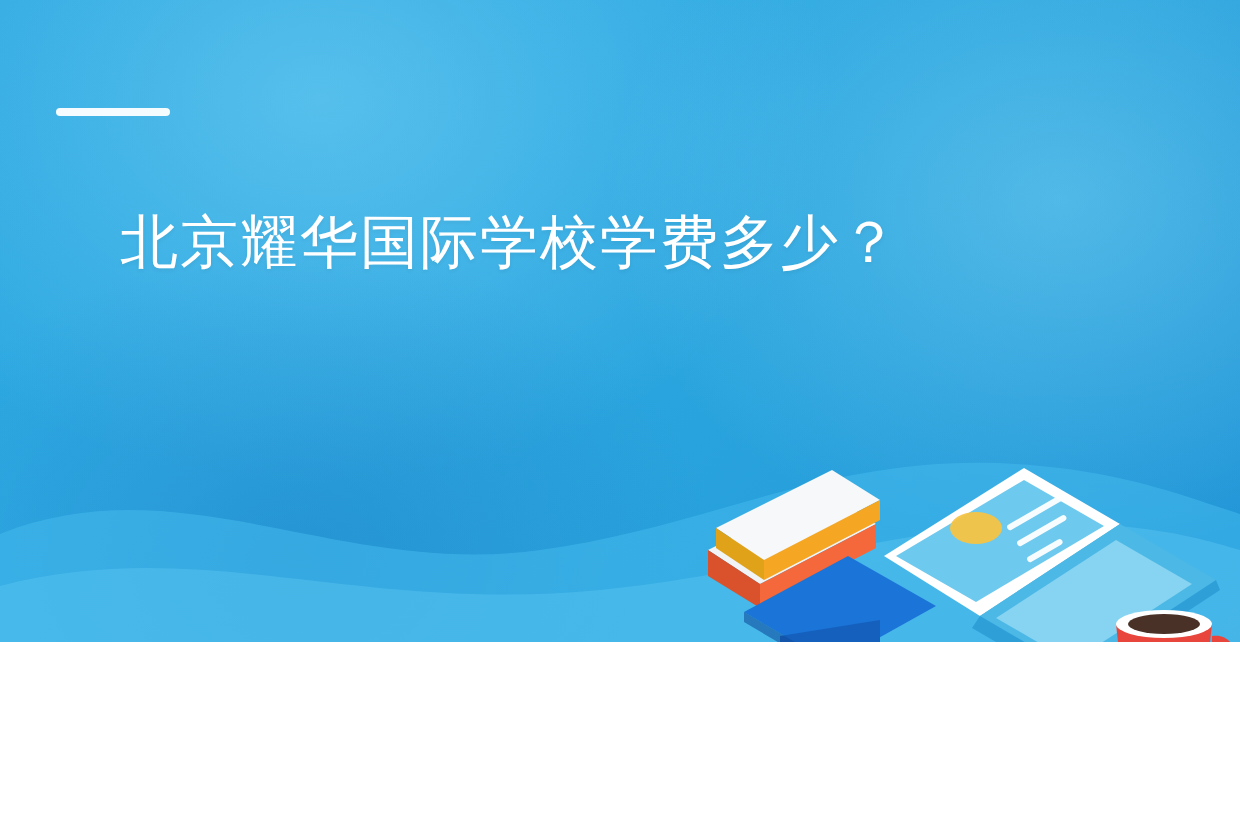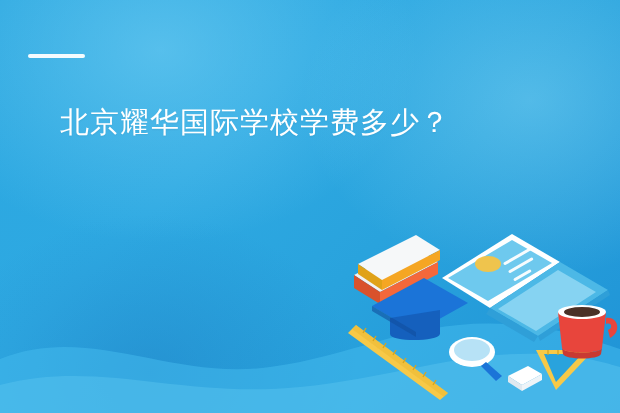--- a/index.html
+++ b/index.html
@@ -3,21 +3,21 @@
 <meta charset="utf-8">
 <style>
   html, body {
     margin: 0;
     padding: 0;
     background: #ffffff;
   }
   .banner {
     position: relative;
     width: 620px;
-    height: 413px;
+    height: 321px;
     overflow: hidden;
     background: linear-gradient(135deg, #2ba7e0 0%, #2ea9e2 35%, #29a3dd 60%, #1f93d6 100%);
     font-family: Liberation Sans, sans-serif;
   }
   
   .glow-a {
     position: absolute;
     left: -120px;
     top: -160px;
     width: 560px;

